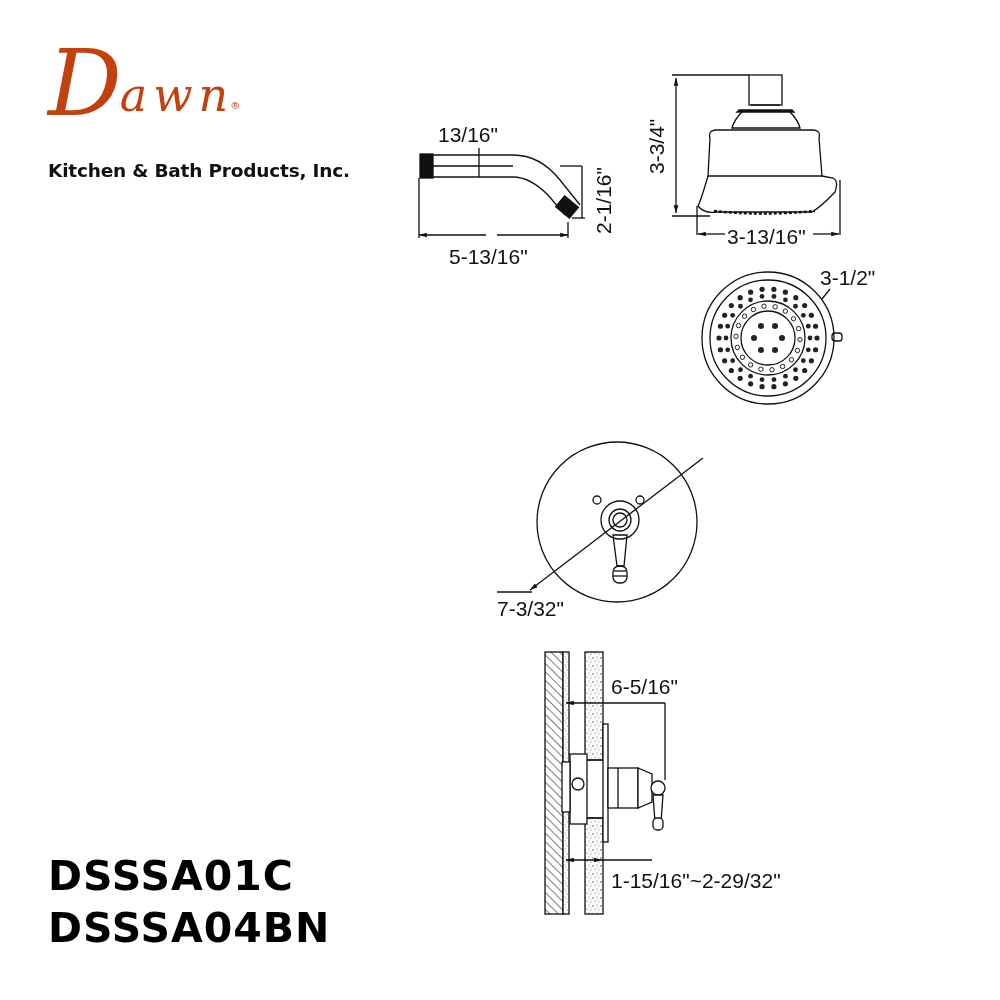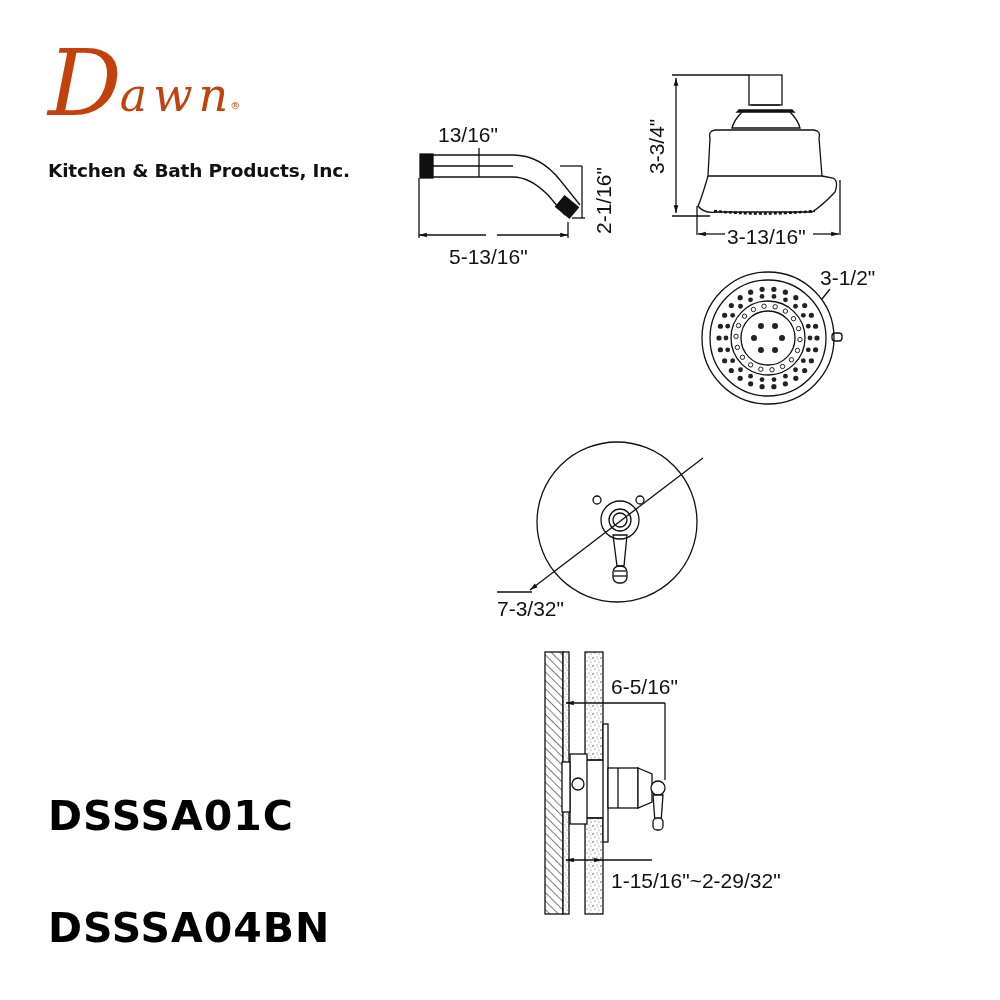--- a/index.html
+++ b/index.html
@@ -15,21 +15,21 @@
     .dim { font-family: "Liberation Sans", sans-serif; font-size: 21px; fill: #111; }
   </style>
 </head>
 <body>
 
 <div class="abs logo-script">
   <span class="logo-D">D</span><span class="logo-rest">awn</span><span class="logo-reg">®</span>
 </div>
 <div class="abs company">Kitchen &amp; Bath Products, Inc.</div>
 
-<div class="abs model" style="top:792px;">DSSSA01C</div>
+<div class="abs model" style="top:852px;">DSSSA01C</div>
 <div class="abs model" style="top:904px;">DSSSA04BN</div>
 
 <svg width="1000" height="1000" viewBox="0 0 1000 1000">
   <defs>
     <pattern id="hatch" width="6" height="6" patternUnits="userSpaceOnUse" patternTransform="rotate(-45)">
       <line x1="0" y1="0" x2="0" y2="6" stroke="#222" stroke-width="1.2"></line>
     </pattern>
     <pattern id="speckle" width="8" height="8" patternUnits="userSpaceOnUse">
       <rect width="8" height="8" fill="#fff"></rect>
       <circle cx="1" cy="2" r="0.7" fill="#333"></circle>

